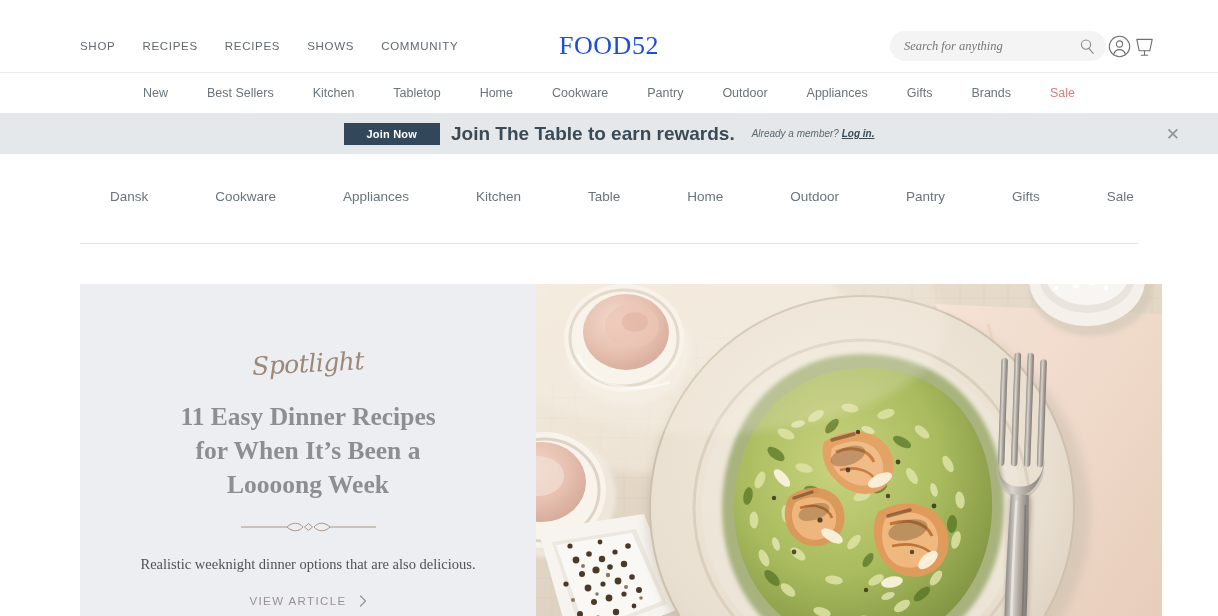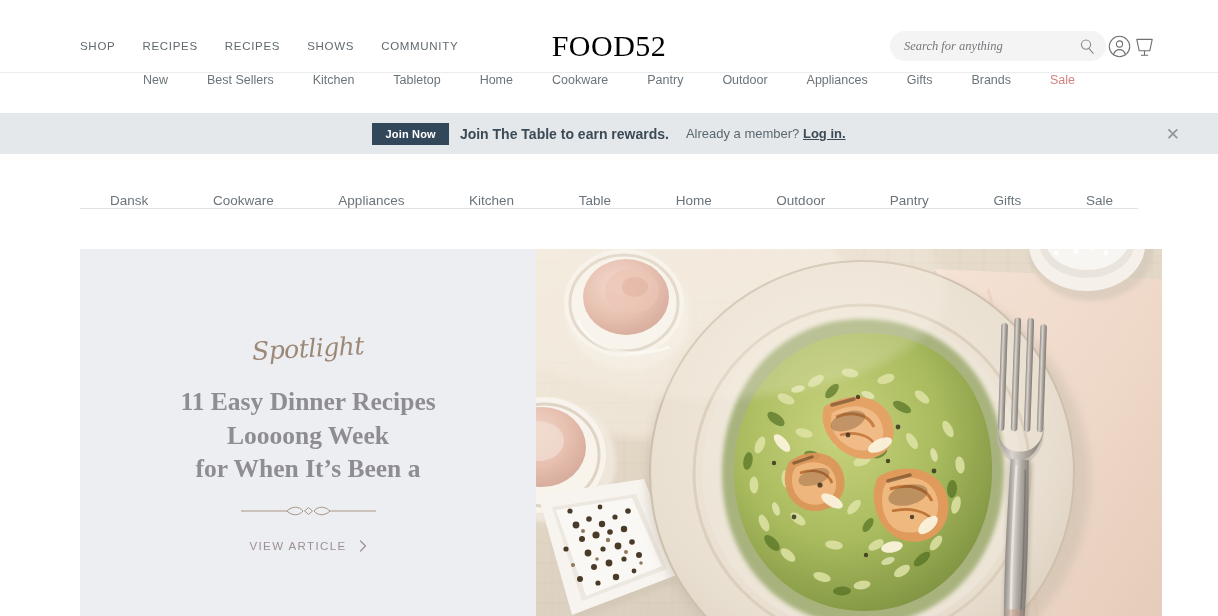--- a/index.html
+++ b/index.html
@@ -33,23 +33,23 @@
     text-decoration: none;
     font-family: "Liberation Sans", sans-serif;
     white-space: nowrap;
   }
   .brand-logo {
     position: absolute;
     left: 50%;
     top: 50%;
     transform: translate(-50%, -50%);
     font-family: "Liberation Serif", serif;
-    font-size: 30px;
+    font-size: 26px;
     letter-spacing: 0.5px;
-    color: #000000;
+    color: #1d4ed8;
     white-space: nowrap;
   }
   .header-right {
     position: absolute;
     right: 62px;
     top: 50%;
     transform: translateY(-50%);
     display: flex;
     align-items: center;
     gap: 2px;
@@ -83,20 +83,21 @@
     align-items: center;
     justify-content: center;
     cursor: pointer;
   }
 
   
   .secondary-nav {
     height: 40px;
     background: #fff;
     display: flex;
+    align-items: center;
     justify-content: center;
     gap: 39px;
   }
   .secondary-nav a {
     font-size: 12.5px;
     color: #6a747a;
     text-decoration: none;
     white-space: nowrap;
   }
   .secondary-nav a.sale-link { color: #d1827e; }
@@ -110,36 +111,37 @@
     align-items: center;
     justify-content: center;
     gap: 11px;
   }
   .join-now-btn {
     background: #33475b;
     color: #fff;
     font-size: 11px;
     font-weight: bold;
     letter-spacing: 0.2px;
-    padding: 5px 13px;
+    padding: 5px 23px;
     border: none;
     cursor: pointer;
     font-family: "Liberation Sans", sans-serif;
   }
   .promo-main {
-    font-size: 14px;
+    font-size: 19px;
     font-weight: bold;
     color: #3b4a55;
     white-space: nowrap;
   }
   .promo-sub {
-    font-size: 13px;
+    font-size: 10px;
     color: #5c686f;
     margin-left: 6px;
     white-space: nowrap;
+    font-style: italic;
   }
   .promo-sub a {
     color: #3b4a55;
     font-weight: bold;
     text-decoration: underline;
   }
   .banner-close {
     position: absolute;
     right: 38px;
     top: 50%;
@@ -148,24 +150,25 @@
     color: #8d959b;
     font-size: 17px;
     line-height: 1;
     font-family: "Liberation Sans", sans-serif;
   }
 
   
   .category-row {
     height: 54px;
     display: flex;
-    align-items: flex-end;
+    align-items: flex-start;
     justify-content: space-between;
-    padding: 0 105px 0 110px;
+    padding: 0 84px 0 110px;
     background: #fff;
+    margin-top: 35px;
   }
   .category-row a {
     font-size: 13.5px;
     color: #6a747a;
     text-decoration: none;
     white-space: nowrap;
   }
   .rule-wrap { padding: 0 80px; background: #fff; }
   .rule { height: 1px; background: #e2e2e4; }
 
@@ -326,34 +329,35 @@
 </div>
 
 <div class="hero-outer">
   <div class="hero">
 
     <div class="hero-text">
       <div class="spotlight">Spotlight</div>
 
       <div class="hero-headline">
         <div>11 Easy Dinner Recipes</div>
+        <div>for When It’s Been a</div>
         <div>Loooong Week</div>
-        <div>for When It’s Been a</div>
       </div>
 
       <div class="ornament">
         <svg width="135" height="14" viewBox="0 0 135 14" fill="none">
           <line x1="0" y1="7" x2="46" y2="7" stroke="#a79585" stroke-width="1.1"></line>
           <line x1="89" y1="7" x2="135" y2="7" stroke="#a79585" stroke-width="1.1"></line>
           <path d="M46 7c5-5 12-5 16 0-4 5-11 5-16 0z" stroke="#a79585" stroke-width="1" fill="none"></path>
           <path d="M89 7c-5-5-12-5-16 0 4 5 11 5 16 0z" stroke="#a79585" stroke-width="1" fill="none"></path>
           <path d="M63.5 7l4-3.4 4 3.4-4 3.4-4-3.4z" stroke="#a79585" stroke-width="1" fill="none"></path>
         </svg>
       </div>
 
+      <div class="hero-sub">Realistic weeknight dinner options that are also delicious.</div>
 
       <a href="#" class="view-article">
         <span>VIEW ARTICLE</span>
         <svg width="8" height="12" viewBox="0 0 8 12" fill="none">
           <path d="M1.5 1L6.5 6l-5 5" stroke="#9a9095" stroke-width="1.2" fill="none" stroke-linecap="round" stroke-linejoin="round"></path>
         </svg>
       </a>
     </div>
 
     <div class="hero-image">

